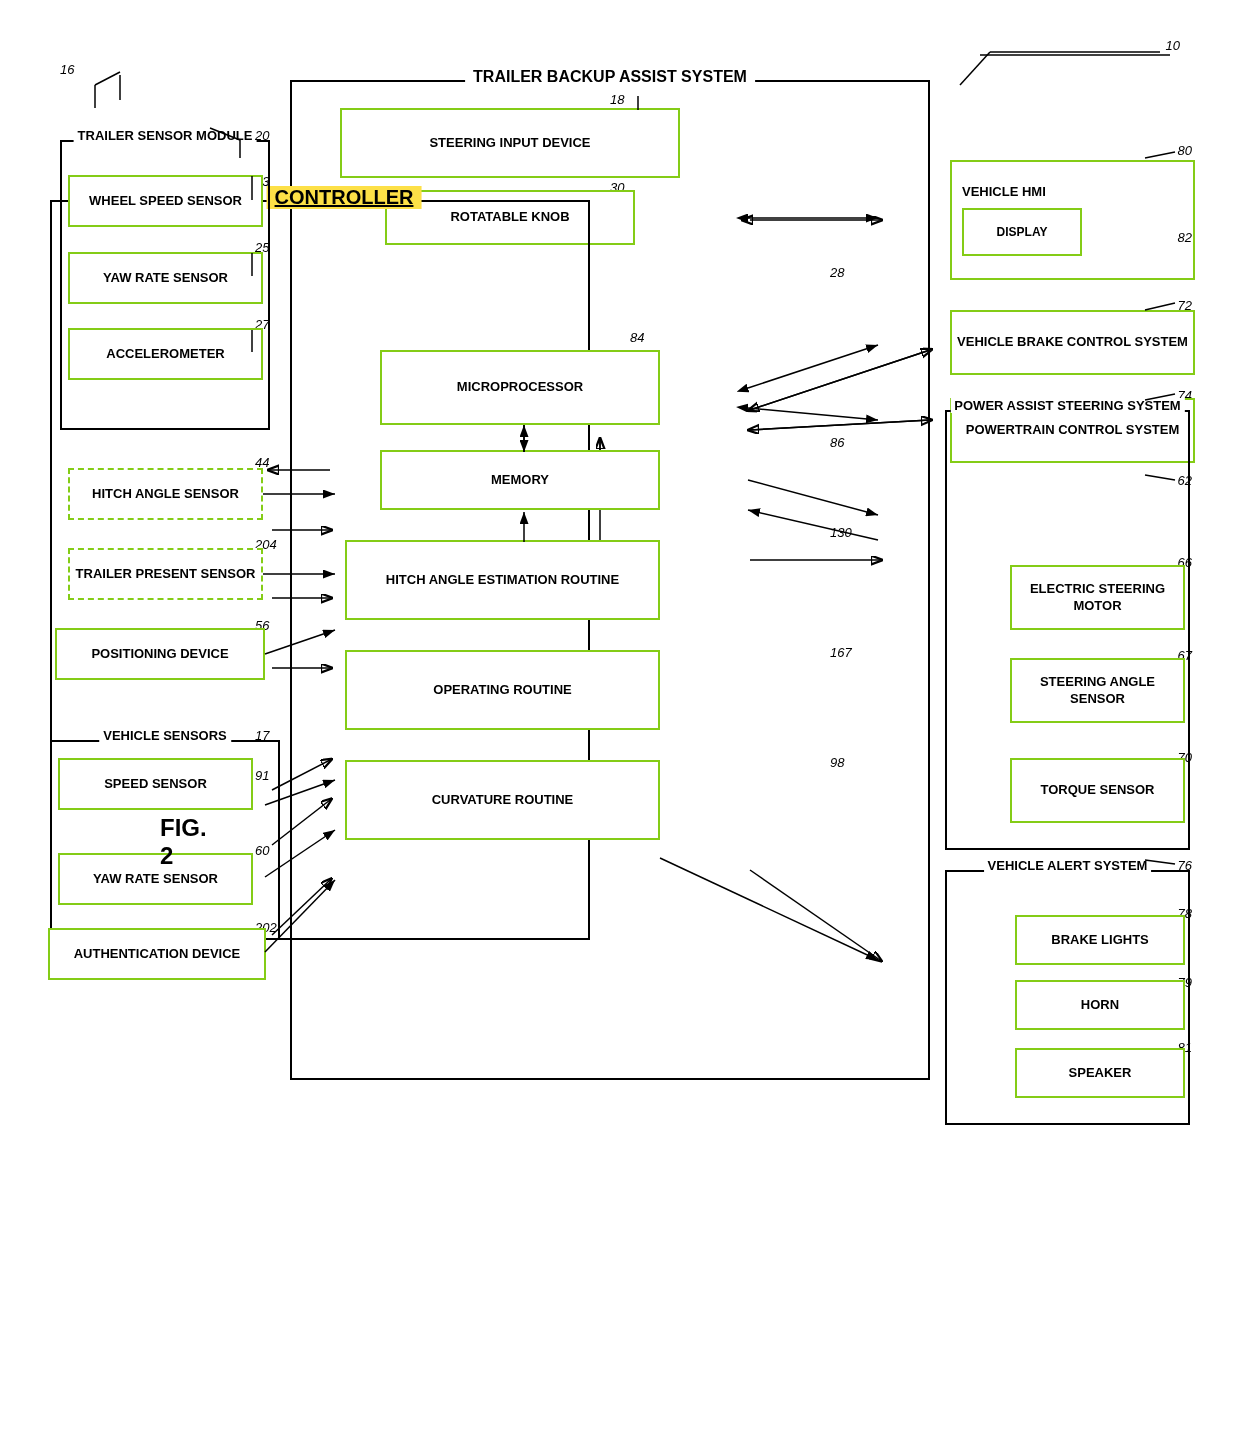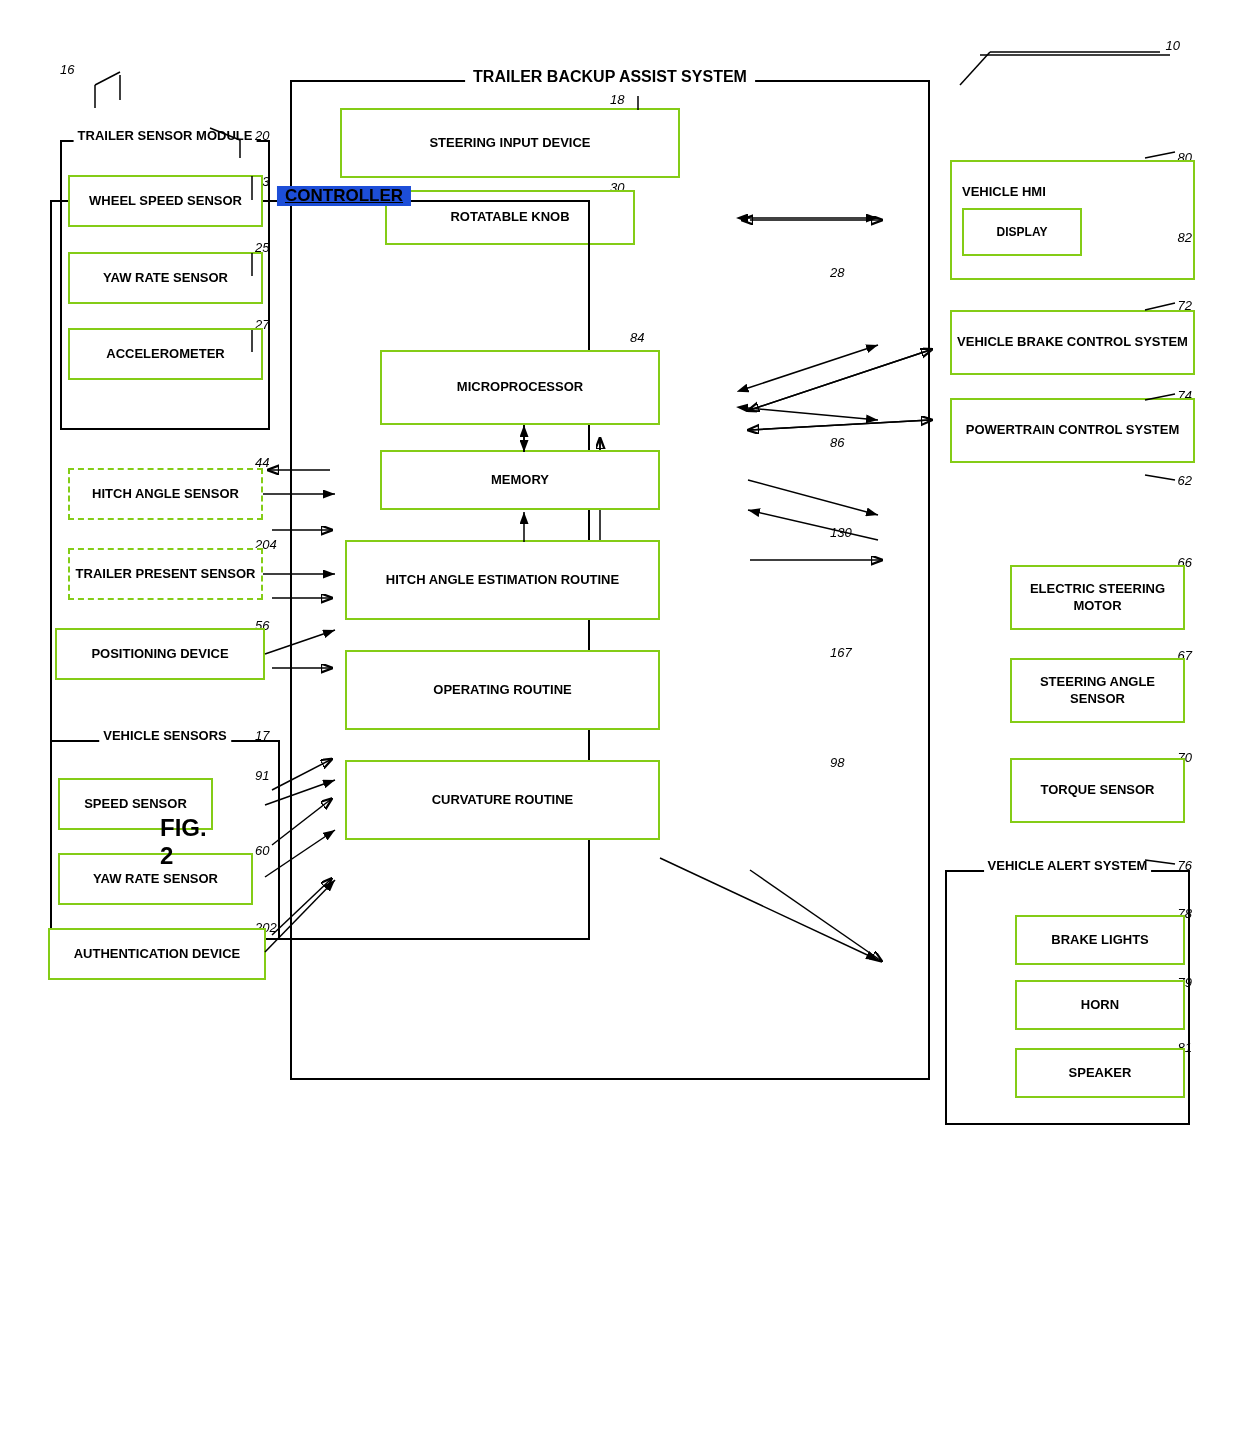--- a/index.html
+++ b/index.html
@@ -163,23 +163,23 @@
       width: 540px;
       height: 740px;
       border: 2px solid #000;
     }
 
     .controller-title {
       position: absolute;
       top: -16px;
       left: 50%;
       transform: translateX(-50%);
-      background: #1d4ed8;
+      background: #fde047;
       padding: 0 8px;
-      font-size: 17px;
+      font-size: 20px;
       font-weight: bold;
       text-decoration: underline;
       white-space: nowrap;
       margin-left: 24px;
     }
 
     
     .arrows-svg {
       position: absolute;
       top: 0;
@@ -347,55 +347,58 @@
     <span>POSITIONING DEVICE</span>
   </div>
 
   <div class="vehicle-sensors-box">
     <span class="vehicle-sensors-title">VEHICLE SENSORS</span>
   </div>
 
   <span class="ref-num" style="top:728px; left:255px;">17</span>
 
   <span class="ref-num" style="top:768px; left:255px;">91</span>
-  <div class="box" style="top:778px; left:58px; width:155px; height:52px;">
+  <div class="box" style="top:758px; left:58px; width:195px; height:52px;">
     <span>SPEED SENSOR</span>
   </div>
 
   <span class="ref-num" style="top:843px; left:255px;">60</span>
   <div class="box" style="top:853px; left:58px; width:195px; height:52px;">
     <span>YAW RATE SENSOR</span>
   </div>
 
   <span class="ref-num" style="top:920px; left:255px;">202</span>
   <div class="box" style="top:928px; left:48px; width:218px; height:52px;">
     <span>AUTHENTICATION DEVICE</span>
   </div>
 
-  <span class="ref-num" style="top:150px; right:48px;">80</span>
+  <span class="ref-num" style="top:143px; right:48px;">80</span>
   <div class="box" style="top:160px; right:45px; width:245px; height:120px; flex-direction:column; align-items:flex-start; padding:10px;">
     <span style="font-weight:bold; font-size:13px; margin-bottom:8px;">VEHICLE HMI</span>
     <div class="box" style="position:relative; left:0; top:0; width:120px; height:48px; font-size:12px;">
       <span>DISPLAY</span>
     </div>
   </div>
 
   <span class="ref-num" style="top:230px; right:48px;">82</span>
 
   <span class="ref-num" style="top:298px; right:48px;">72</span>
   <div class="box" style="top:310px; right:45px; width:245px; height:65px;">
     <span>VEHICLE BRAKE CONTROL SYSTEM</span>
   </div>
 
   <span class="ref-num" style="top:388px; right:48px;">74</span>
   <div class="box" style="top:398px; right:45px; width:245px; height:65px;">
     <span>POWERTRAIN CONTROL SYSTEM</span>
   </div>
 
   <span class="ref-num" style="top:473px; right:48px;">62</span>
+  <div class="pass-box">
+    <span class="pass-title">POWER ASSIST STEERING SYSTEM</span>
+  </div>
 
   <span class="ref-num" style="top:555px; right:48px;">66</span>
   <div class="box" style="top:565px; right:55px; width:175px; height:65px;">
     <span>ELECTRIC STEERING MOTOR</span>
   </div>
 
   <span class="ref-num" style="top:648px; right:48px;">67</span>
   <div class="box" style="top:658px; right:55px; width:175px; height:65px;">
     <span>STEERING ANGLE SENSOR</span>
   </div>

